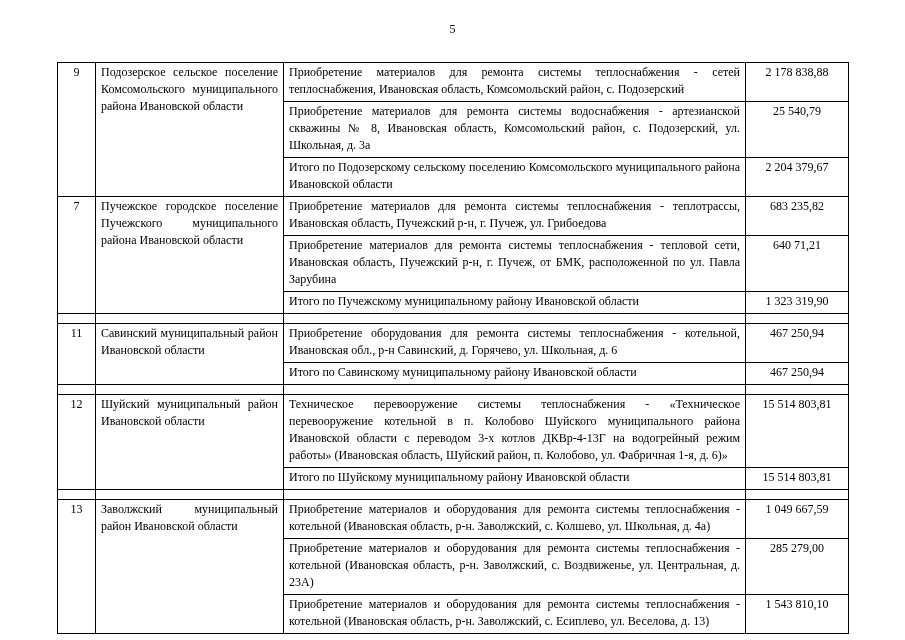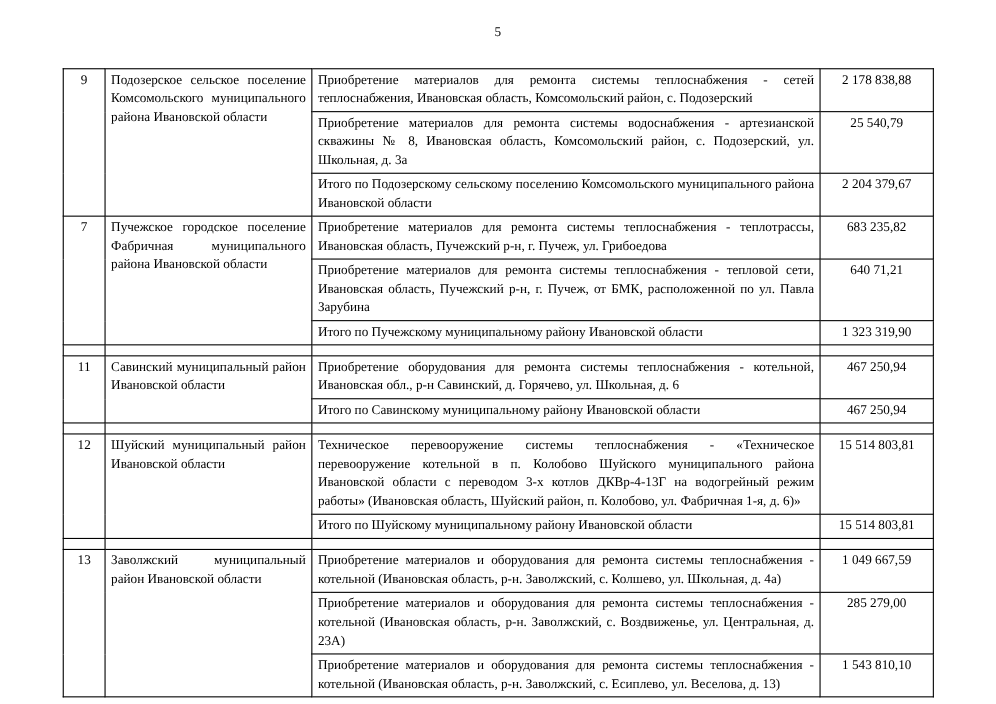--- a/index.html
+++ b/index.html
@@ -84,21 +84,21 @@
         <td class="desc">Приобретение материалов для ремонта системы водоснабжения - артезианской скважины № 8, Ивановская область, Комсомольский район, с. Подозерский, ул. Школьная, д. 3а</td>
         <td class="amount">25 540,79</td>
       </tr>
       <tr>
         <td class="desc">Итого по Подозерскому сельскому поселению Комсомольского муниципального района Ивановской области</td>
         <td class="amount">2 204 379,67</td>
       </tr>
 
       <tr>
         <td class="num" rowspan="3">7</td>
-        <td class="muni" rowspan="3">Пучежское городское поселение Фабричная муниципального района Ивановской области</td>
+        <td class="muni" rowspan="3">Пучежское городское поселение Пучежского муниципального района Ивановской области</td>
         <td class="desc">Приобретение материалов для ремонта системы теплоснабжения - теплотрассы, Ивановская область, Пучежский р-н, г. Пучеж, ул. Грибоедова</td>
         <td class="amount">683 235,82</td>
       </tr>
       <tr>
         <td class="desc">Приобретение материалов для ремонта системы теплоснабжения - тепловой сети, Ивановская область, Пучежский р-н, г. Пучеж, от БМК, расположенной по ул. Павла Зарубина</td>
         <td class="amount">640 71,21</td>
       </tr>
       <tr>
         <td class="desc">Итого по Пучежскому муниципальному району Ивановской области</td>
         <td class="amount">1 323 319,90</td>

